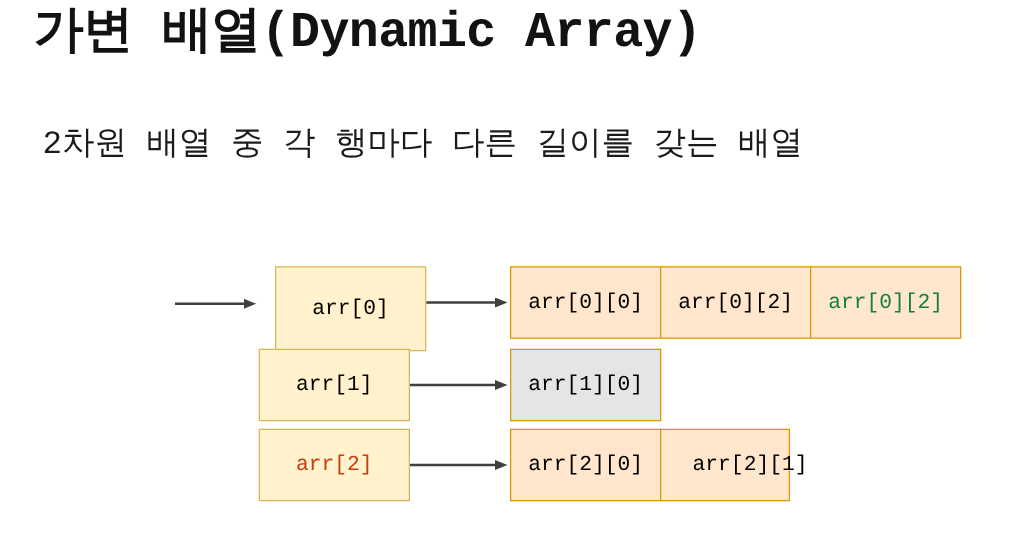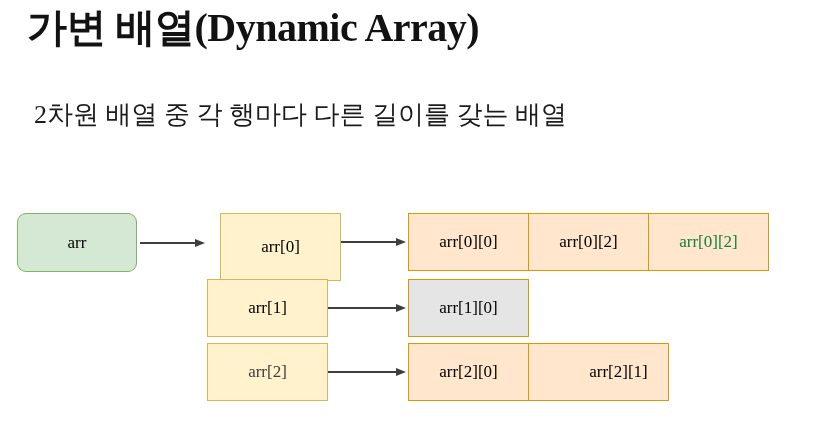--- a/index.html
+++ b/index.html
@@ -2,21 +2,21 @@
 <html><head>
 <meta charset="utf-8">
 <style>
   html, body { margin: 0; padding: 0; background: #ffffff; }
   .slide {
     position: relative;
     width: 816px;
     height: 431px;
     background: #ffffff;
     overflow: hidden;
-    font-family: Liberation Serif, serif;
+    font-family: Liberation Mono, monospace;
   }
   .title {
     position: absolute;
     left: 27px;
     top: 3px;
     margin: 0;
     font-size: 40px;
     line-height: 1.25;
     font-weight: 800;
     color: #121212;
@@ -72,27 +72,26 @@
         </marker>
       </defs>
       <g id="arrow-group">
           <line x1="140" y1="243" x2="196" y2="243" stroke="#3f3f3f" stroke-width="2" marker-end="url(#arrowhead)"></line>
           <line x1="328" y1="242" x2="397" y2="242" stroke="#3f3f3f" stroke-width="2" marker-end="url(#arrowhead)"></line>
           <line x1="328" y1="308" x2="397" y2="308" stroke="#3f3f3f" stroke-width="2" marker-end="url(#arrowhead)"></line>
           <line x1="328" y1="372" x2="397" y2="372" stroke="#3f3f3f" stroke-width="2" marker-end="url(#arrowhead)"></line>
         </g>
     </svg>
 
-    <div class="box root-box" id="root-box" style="left: 17px; top: 213px; width: 120px; height: 59px; background: rgb(213, 232, 212); border: 1.3px solid rgb(130, 179, 102); color: rgb(0, 0, 0);">arr</div>
 
     <div id="rows-container">
         <div class="box" style="left: 207px; top: 213px; width: 121px; height: 68px; background: rgb(255, 242, 204); border: 1.3px solid rgb(214, 182, 86); color: rgb(0, 0, 0); margin-left: 13px;">arr[0]</div>
         <div class="box" style="left: 408px; top: 213px; width: 121px; height: 58px; background: rgb(255, 230, 204); border: 1.3px solid rgb(215, 155, 0); color: rgb(0, 0, 0);">arr[0][0]</div>
         <div class="box" style="left: 528px; top: 213px; width: 121px; height: 58px; background: rgb(255, 230, 204); border: 1.3px solid rgb(215, 155, 0); color: rgb(0, 0, 0);">arr[0][2]</div>
         <div class="box" style="left: 648px; top: 213px; width: 121px; height: 58px; background: rgb(255, 230, 204); border: 1.3px solid rgb(215, 155, 0); color: #15803d;">arr[0][2]</div>
         <div class="box" style="left: 207px; top: 279px; width: 121px; height: 58px; background: rgb(255, 242, 204); border: 1.3px solid rgb(214, 182, 86); color: rgb(0, 0, 0); text-align: center;">arr[1]</div>
         <div class="box" style="left: 408px; top: 279px; width: 121px; height: 58px; background: #e5e5e5; border: 1.3px solid rgb(215, 155, 0); color: rgb(0, 0, 0);">arr[1][0]</div>
-        <div class="box" style="left: 207px; top: 343px; width: 121px; height: 58px; background: rgb(255, 242, 204); border: 1.3px solid rgb(214, 182, 86); color: #404040;">arr[2]</div>
+        <div class="box" style="left: 207px; top: 343px; width: 121px; height: 58px; background: rgb(255, 242, 204); border: 1.3px solid rgb(214, 182, 86); color: #c2410c;">arr[2]</div>
         <div class="box" style="left: 408px; top: 343px; width: 121px; height: 58px; background: rgb(255, 230, 204); border: 1.3px solid rgb(215, 155, 0); color: rgb(0, 0, 0);">arr[2][0]</div>
-        <div class="box" style="left: 528px; top: 343px; width: 141px; height: 58px; background: rgb(255, 230, 204); border: 1.3px solid rgb(215, 155, 0); color: rgb(0, 0, 0); padding-left: 40px;">arr[2][1]</div>
+        <div class="box" style="left: 528px; top: 343px; width: 104px; height: 58px; background: rgb(255, 230, 204); border: 1.3px solid rgb(215, 155, 0); color: rgb(0, 0, 0); padding-left: 40px;">arr[2][1]</div>
       </div>
   </div>
 </div>
 
 </body></html>

